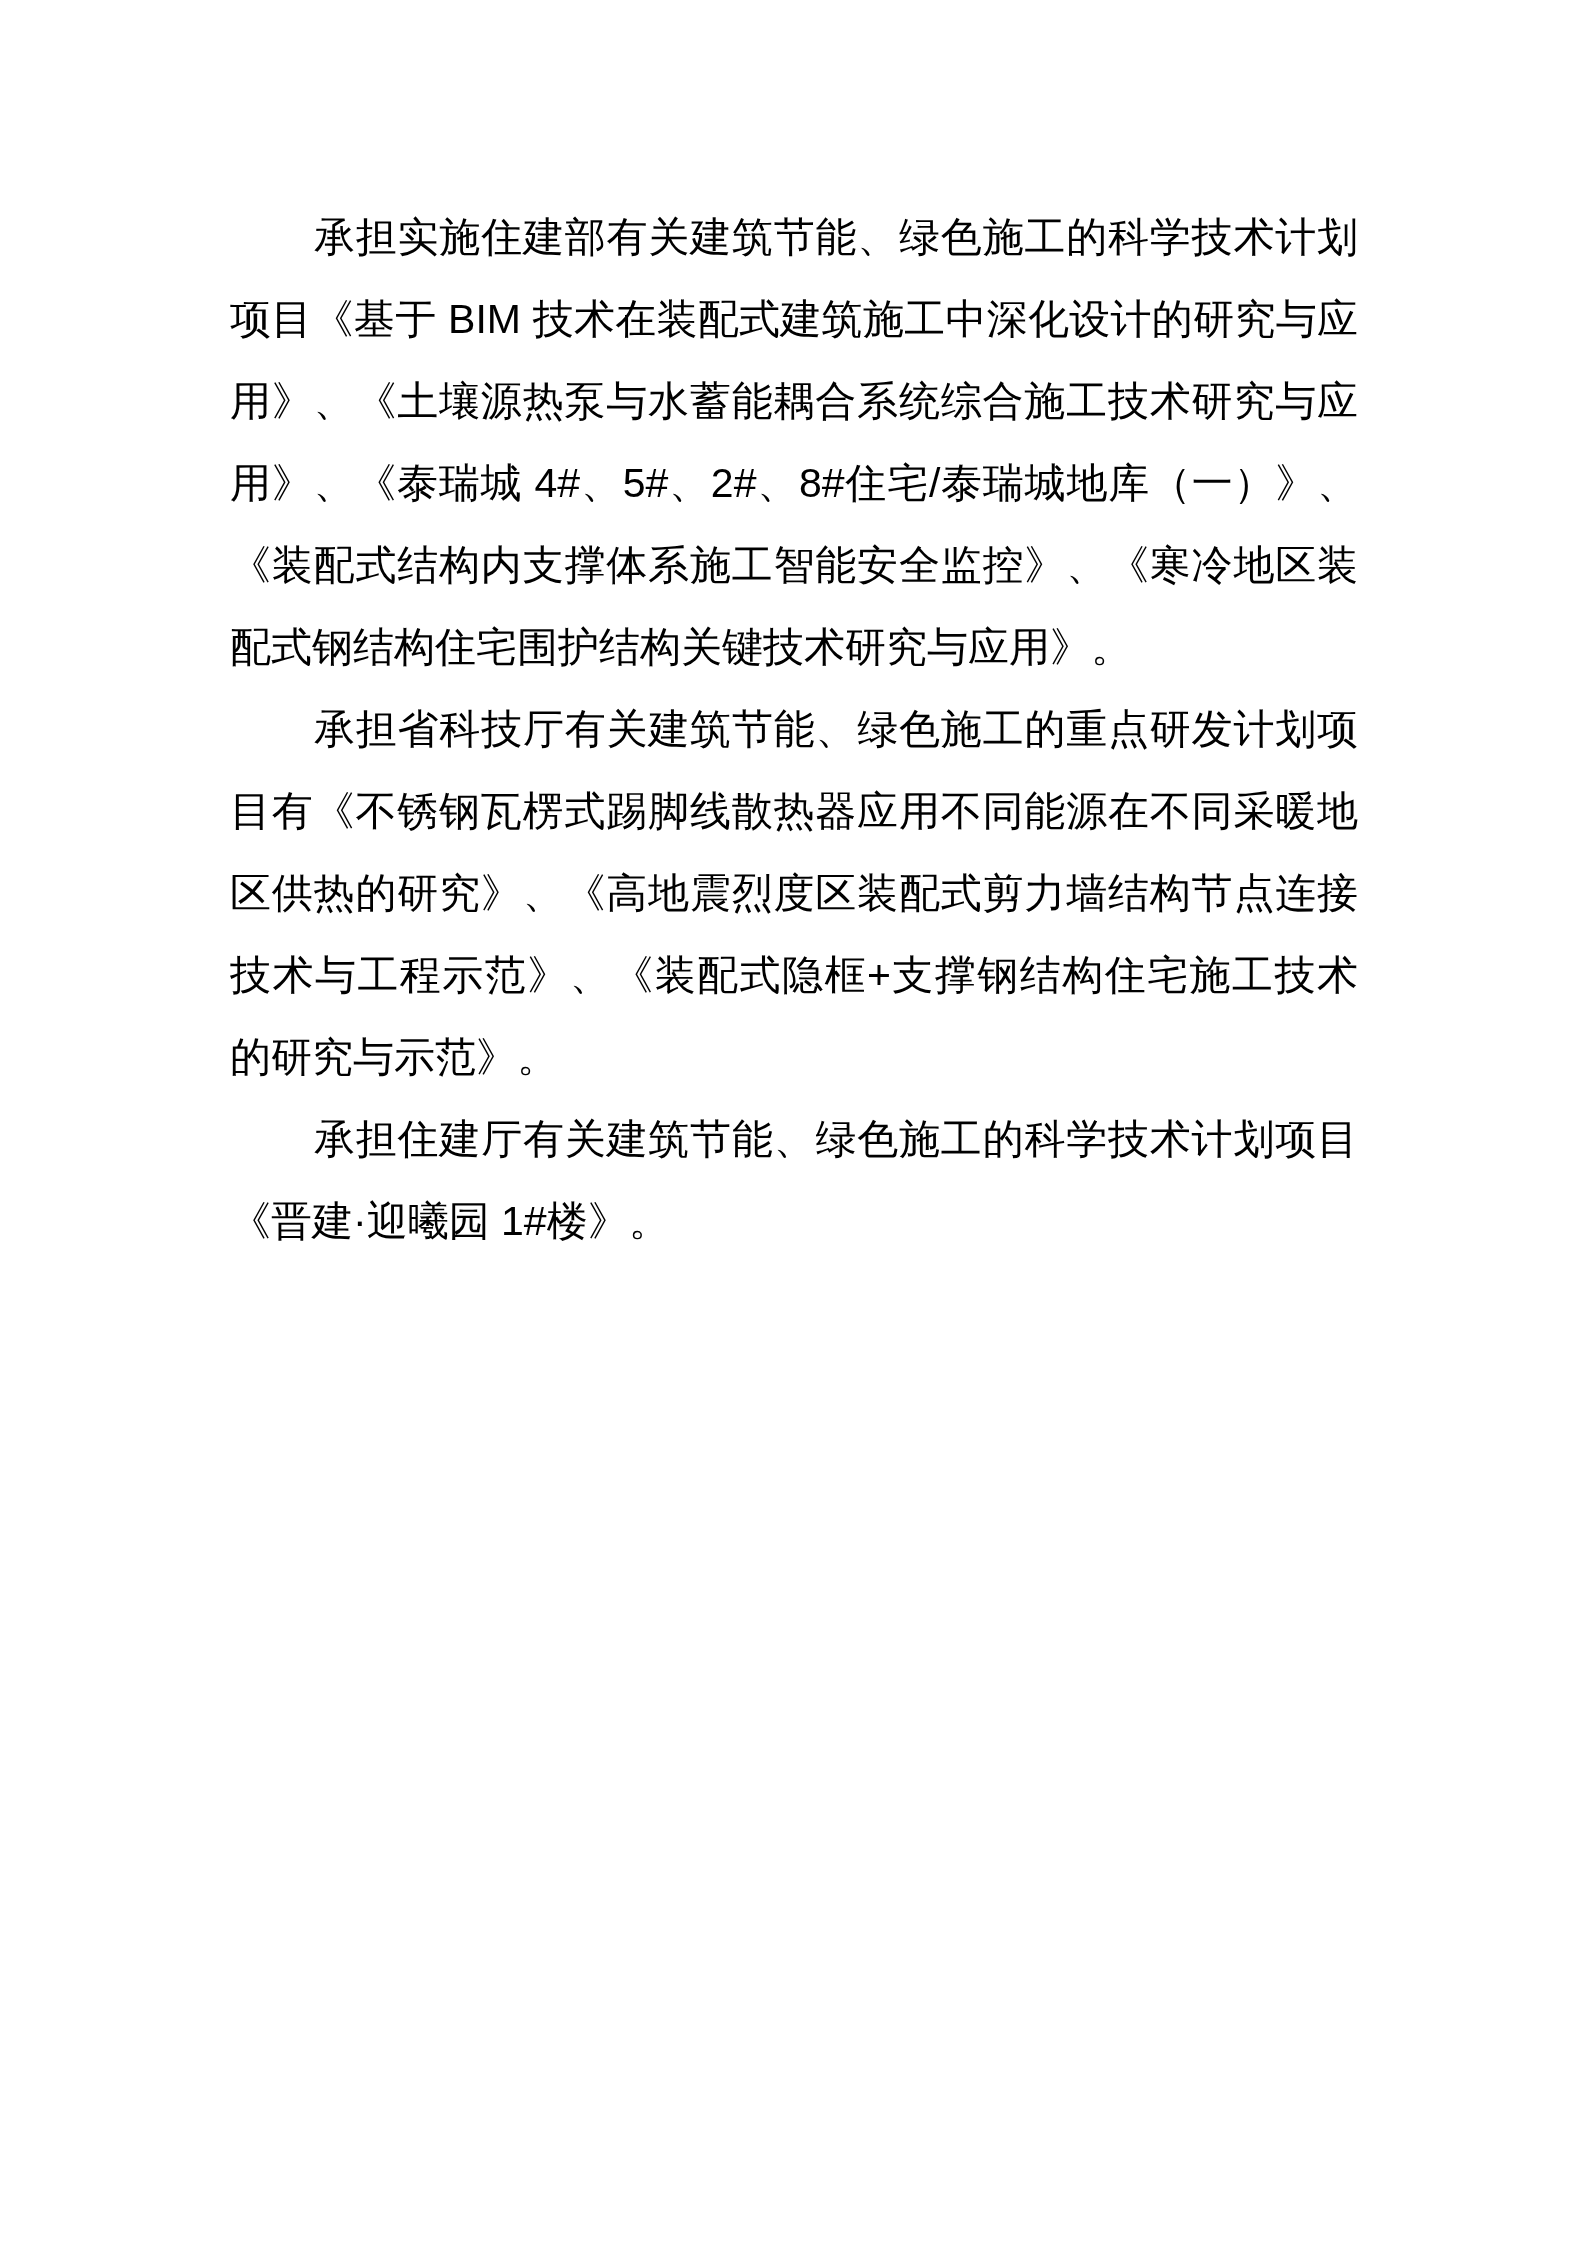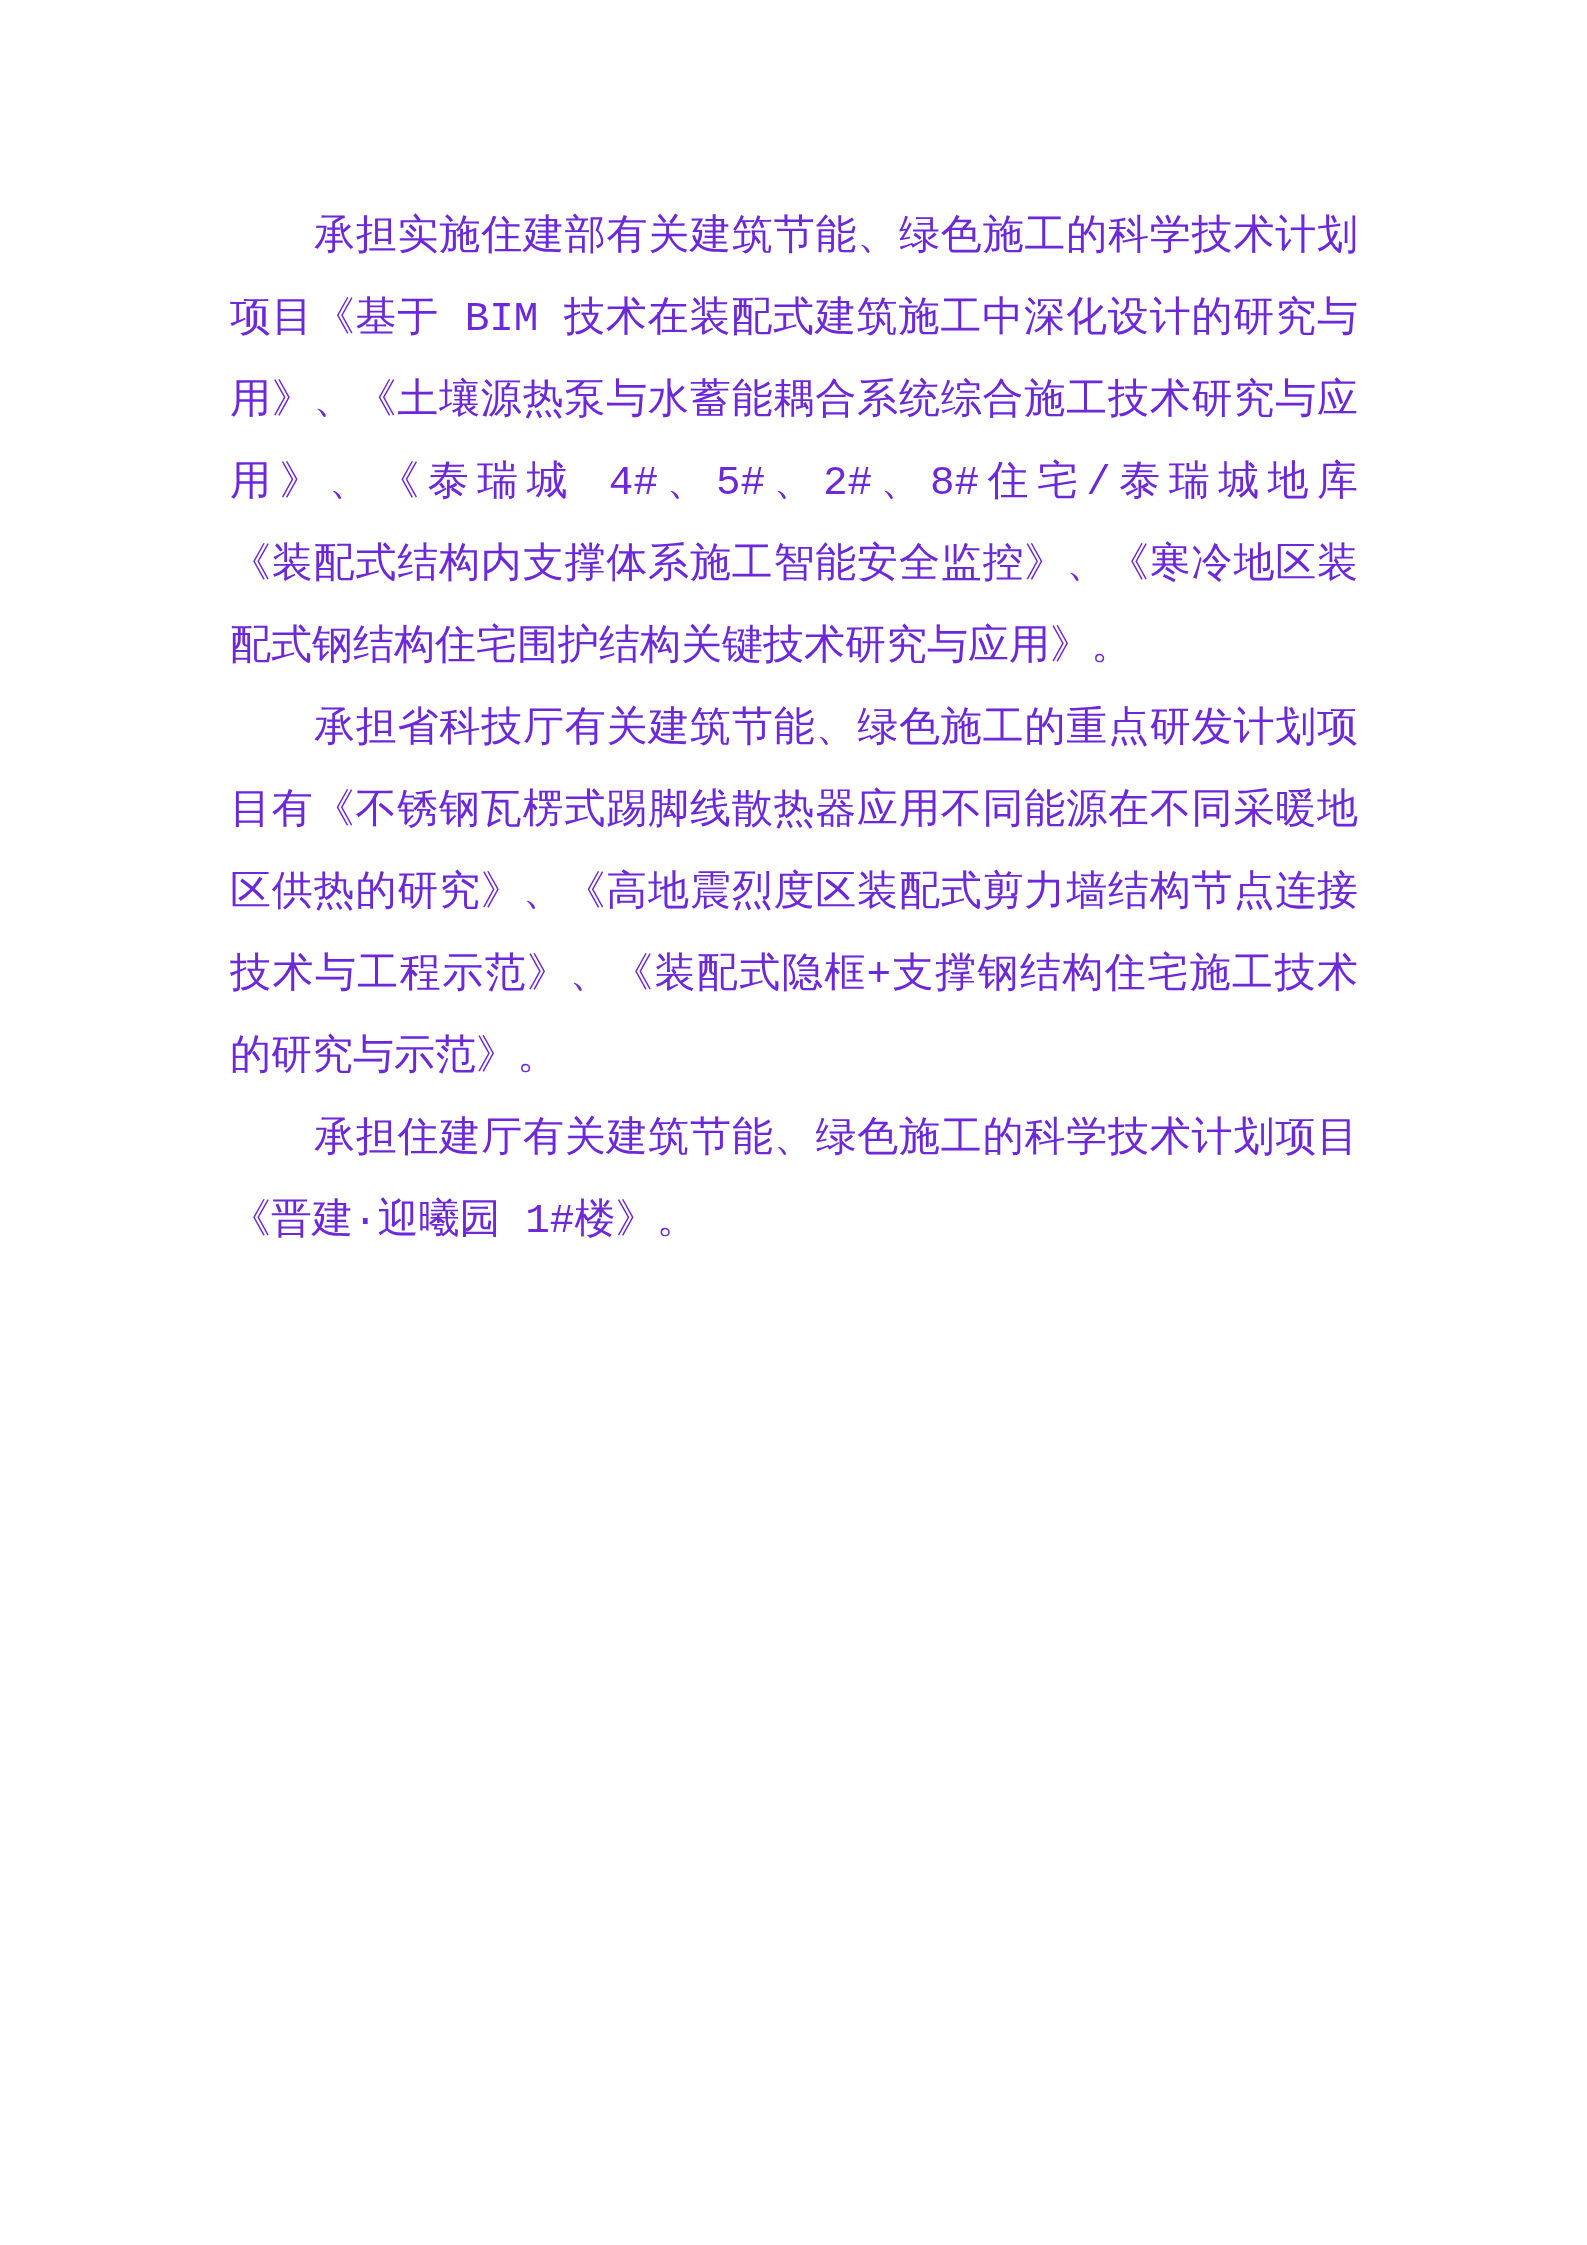--- a/index.html
+++ b/index.html
@@ -4,22 +4,22 @@
 <style>
   * { margin: 0; padding: 0; box-sizing: border-box; }
   html, body { background: #ffffff; }
 
   .page {
     position: relative;
     width: 1587px;
     height: 1582px;
     background: #ffffff;
     overflow: hidden;
-    font-family: Liberation Mono, monospace;
-    color: #6d28d9;
+    font-family: Liberation Sans, sans-serif;
+    color: #000000;
   }
 
   .body-text {
     position: absolute;
     left: 230px;
     top: 196px;
     width: 1128px;
   }
 
   .line {

